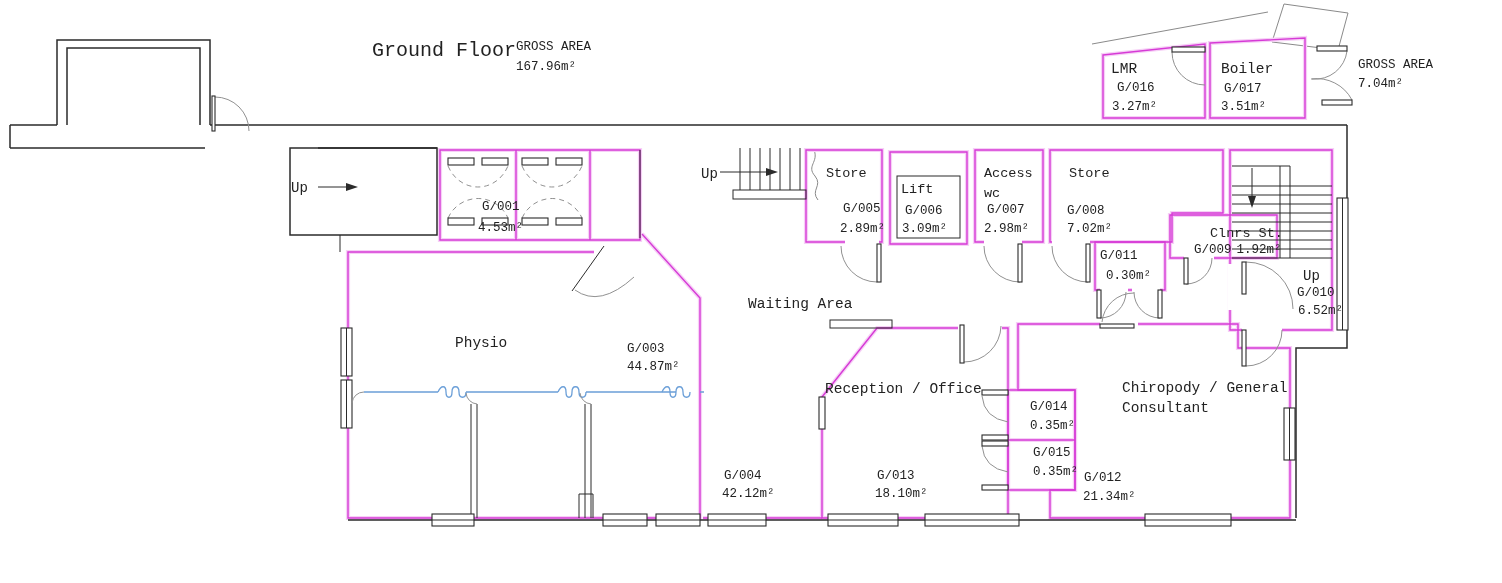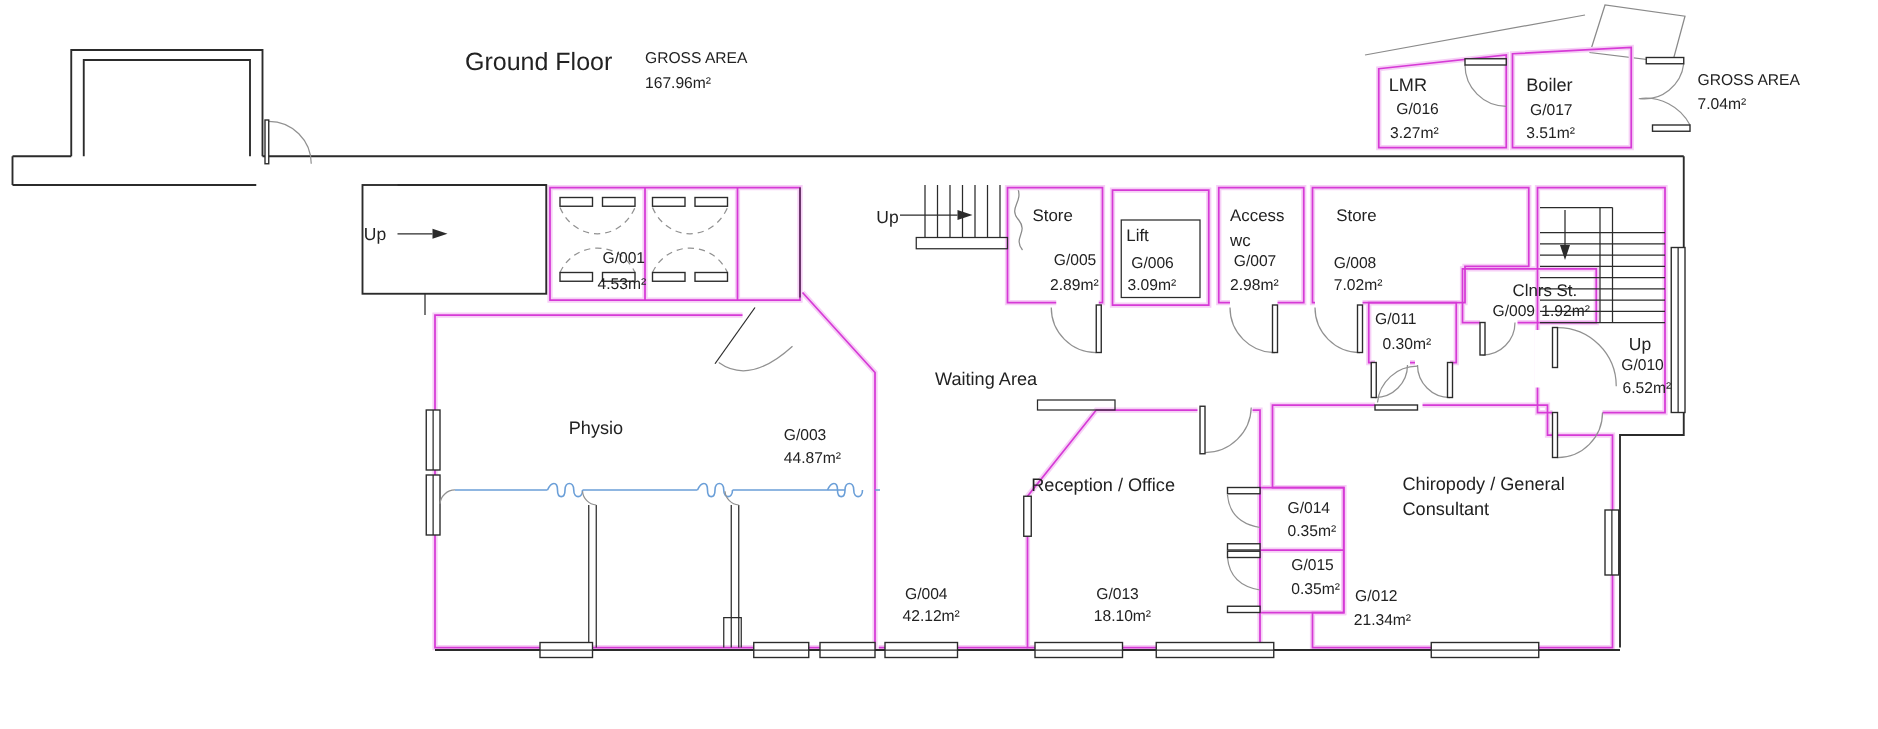--- a/index.html
+++ b/index.html
@@ -1,21 +1,21 @@
 <!DOCTYPE html>
 <html style="--wall: #2b2b2b; --room-line: #d63ad6; --room-halo: #f6d0f6; --door-arc: #919191; --curtain: #6b9fd8; --outline: #8a8a8a; --text: #222222; --background: #ffffff;"><head>
 <meta charset="utf-8">
 <style>
   :root{
     --wall:#2b2b2b; --room-line:#d63ad6; --room-halo:#f6d0f6; --door-arc:#919191;
     --curtain:#6b9fd8; --outline:#8a8a8a; --text:#222222; --background:#ffffff;
   }
   html,body{margin:0;padding:0;background:#fff;}
   .canvas{position:relative;width:1502px;height:583px;background:var(--background);
-          font-family:Liberation Sans, sans-serif;overflow:hidden;}
+          font-family:Liberation Mono, monospace;overflow:hidden;}
   svg{display:block;}
   .w{stroke:var(--wall);stroke-width:1.5;fill:none;}
   .w-thin{stroke:var(--wall);stroke-width:1;fill:none;}
   .halo{stroke:var(--room-halo);stroke-width:4.2;fill:none;}
   .rline{stroke:var(--room-line);stroke-width:1.4;fill:none;}
   .arc{stroke:var(--door-arc);stroke-width:1;fill:none;}
   .arc-d{stroke:var(--door-arc);stroke-width:1;fill:none;stroke-dasharray:5 4;}
   .leaf{fill:#fff;stroke:var(--wall);stroke-width:1.1;}
   .gap{fill:#fff;stroke:none;}
   .win{fill:#fff;stroke:var(--wall);stroke-width:1.1;}

